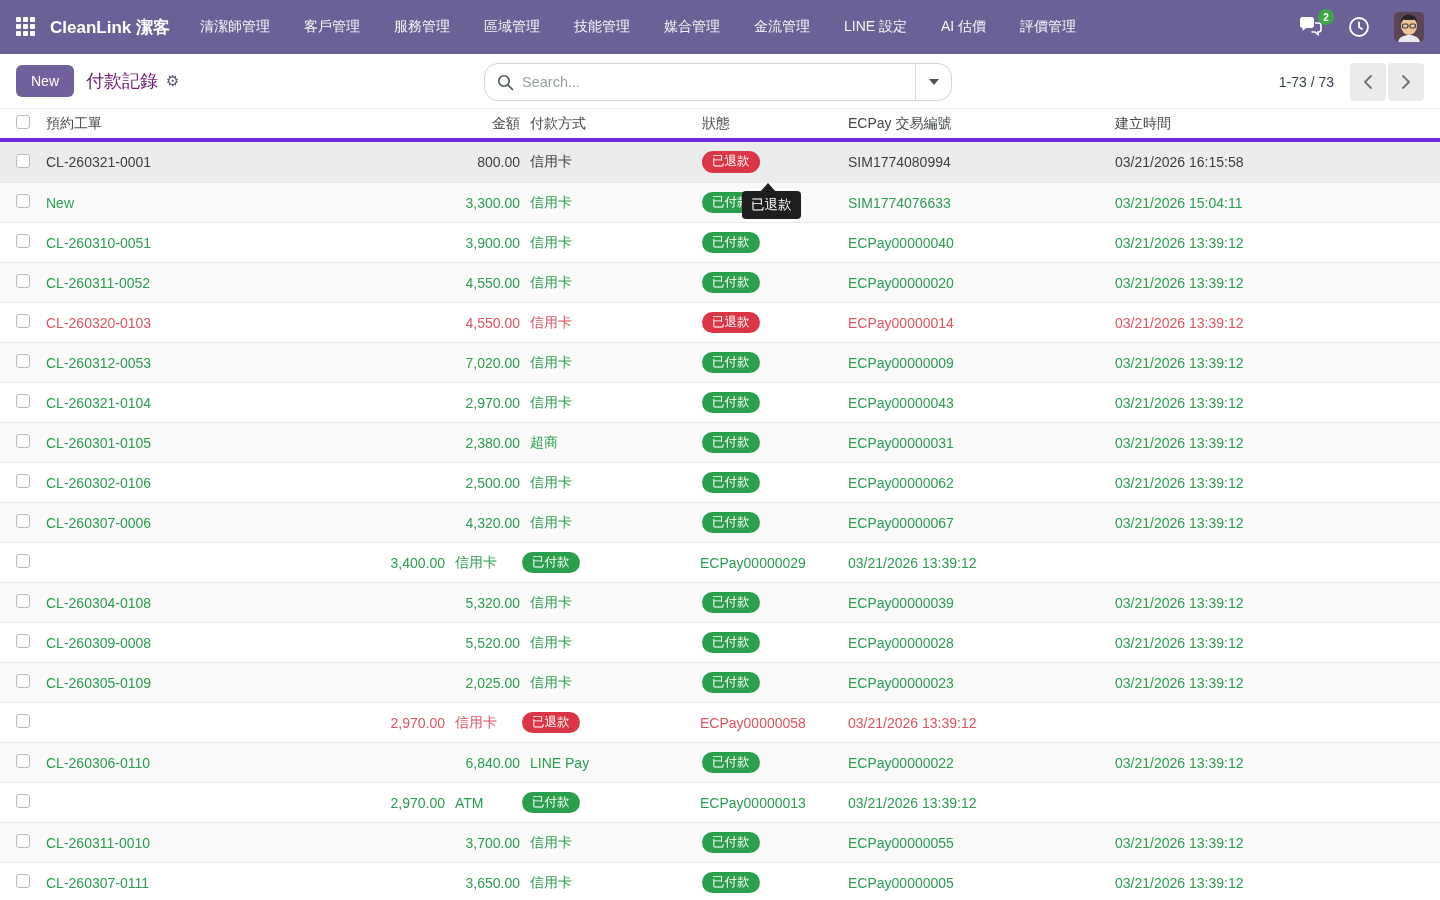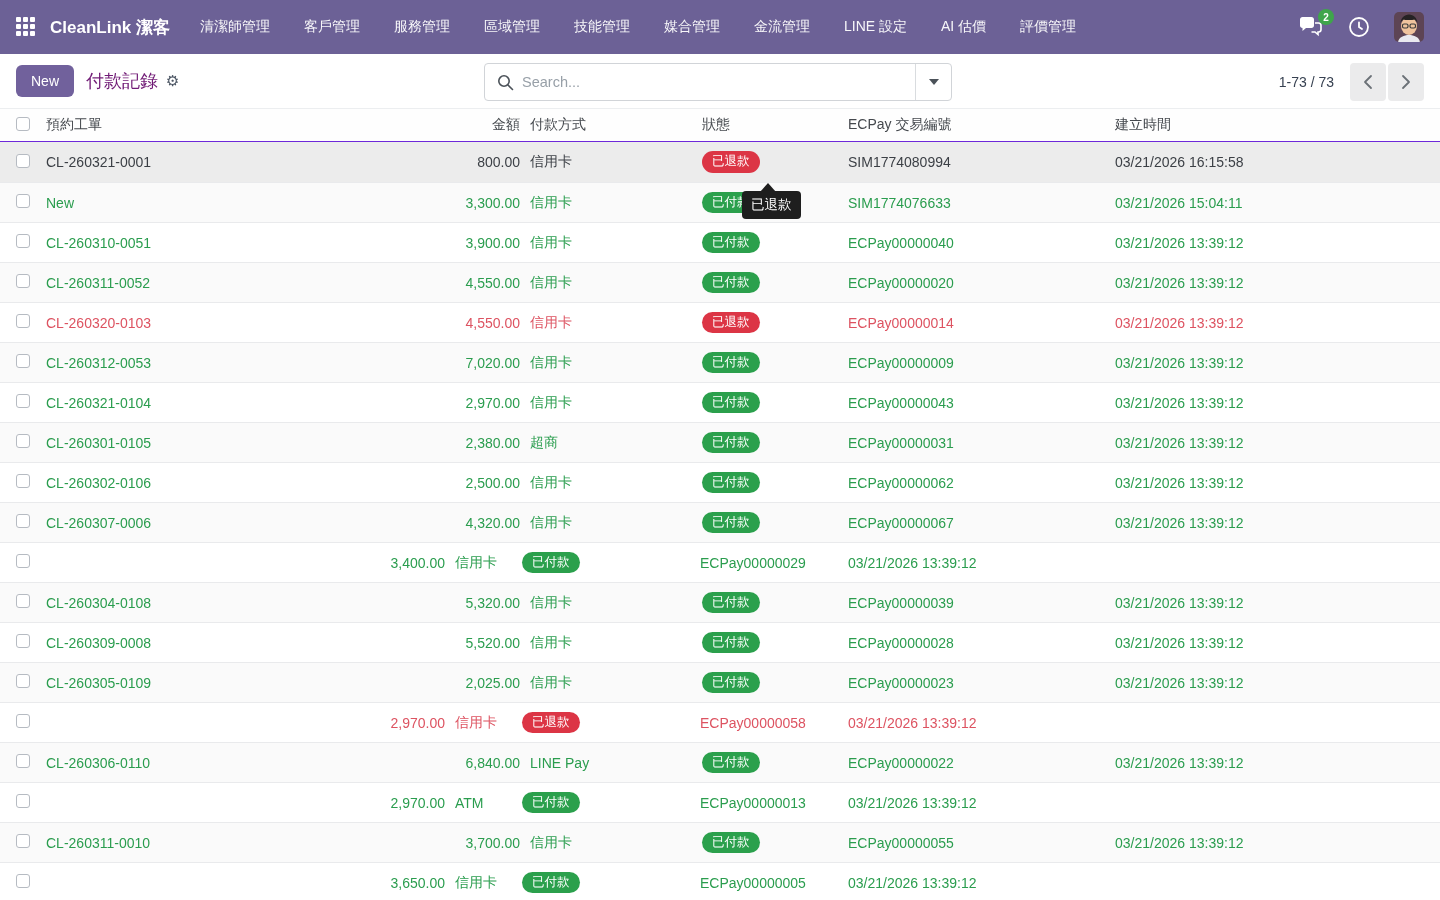--- a/index.html
+++ b/index.html
@@ -23,21 +23,21 @@
   .avatar { width:30px; height:30px; border-radius:5px; overflow:hidden; cursor:pointer; }
 
   
   .control-panel { height:55px; display:flex; align-items:center; padding:0 16px;
     position:relative; border-bottom:1px solid #eceef0; }
   .btn-new { background:#71619c; color:#fff; border:none; border-radius:6px;
     padding:8px 15px; font-size:14px; font-weight:500; cursor:pointer; }
   .view-title { font-size:18px; color:#701a75; margin-left:12px; }
   .gear { font-size:15px; color:#4b5563; margin-left:8px; cursor:pointer; }
   .searchbar { position:absolute; left:484px; top:9px; width:468px; height:38px;
-    border:1px solid #d1d4d8; border-radius:4px; display:flex; align-items:center;
+    border:1px solid #d1d4d8; border-radius:14px; display:flex; align-items:center;
     background:#fff; }
   .searchbar svg { margin:0 8px 0 12px; flex:none; }
   .searchbar input { border:none; outline:none; flex:1; font-size:14.5px;
     font-family:inherit; color:#374151; background:transparent; }
   .searchbar input::placeholder { color:#98a0a8; }
   .search-caret-zone { width:36px; align-self:stretch; border-left:1px solid #d9dcdf;
     display:flex; align-items:center; justify-content:center; cursor:pointer; }
   .caret-down { width:0; height:0; border-left:5px solid transparent;
     border-right:5px solid transparent; border-top:6px solid #4b5259; }
   .pager { position:absolute; right:16px; top:0; height:55px; display:flex;
@@ -45,21 +45,21 @@
   .pager-text { font-size:14px; color:#374151; }
   .pager-btns { display:flex; gap:2px; }
   .pager-btn { width:36px; height:38px; background:#ebebec; border:none; border-radius:4px;
     display:flex; align-items:center; justify-content:center; cursor:pointer; }
 
   
   .grid-row { display:grid;
     grid-template-columns:30px 399px 75px 180px 148px 267px 1fr;
     align-items:center; padding-left:16px; }
   .thead { height:33px; font-size:14px; color:#45494e; font-weight:500;
-    border-bottom:1px solid #6d28d9; background:#fefefe; }
+    border-bottom:4px solid #6d28d9; background:#fefefe; }
   .trow { height:40px; font-size:14px; border-top:1px solid #e9eaec; cursor:pointer;
     background:#fff; }
   .trow:first-of-type { border-top:none; }
   .trow:nth-of-type(even) { background:#fafafa; }
   .trow.highlight { background:#ececec; }
   .cell-amount { text-align:right; }
   .cell-method { padding-left:10px; }
   .cell-status { padding-left:2px; }
   .tone-dark  { color:#3b3f45; }
   .tone-green { color:#2a9d4e; }
@@ -331,20 +331,21 @@
         <div><span class="checkbox"></span></div>
         <div>CL-260311-0010</div>
         <div class="cell-amount">3,700.00</div>
         <div class="cell-method">信用卡</div>
         <div class="cell-status"><span class="badge badge-paid">已付款</span></div>
         <div>ECPay00000055</div>
         <div>03/21/2026 13:39:12</div>
       </div>
       <div class="grid-row trow tone-green">
         <div><span class="checkbox"></span></div>
+        <div>CL-260307-0111</div>
         <div class="cell-amount">3,650.00</div>
         <div class="cell-method">信用卡</div>
         <div class="cell-status"><span class="badge badge-paid">已付款</span></div>
         <div>ECPay00000005</div>
         <div>03/21/2026 13:39:12</div>
       </div>
     </div>
 </section>
 
 <div class="tooltip">已退款</div>

